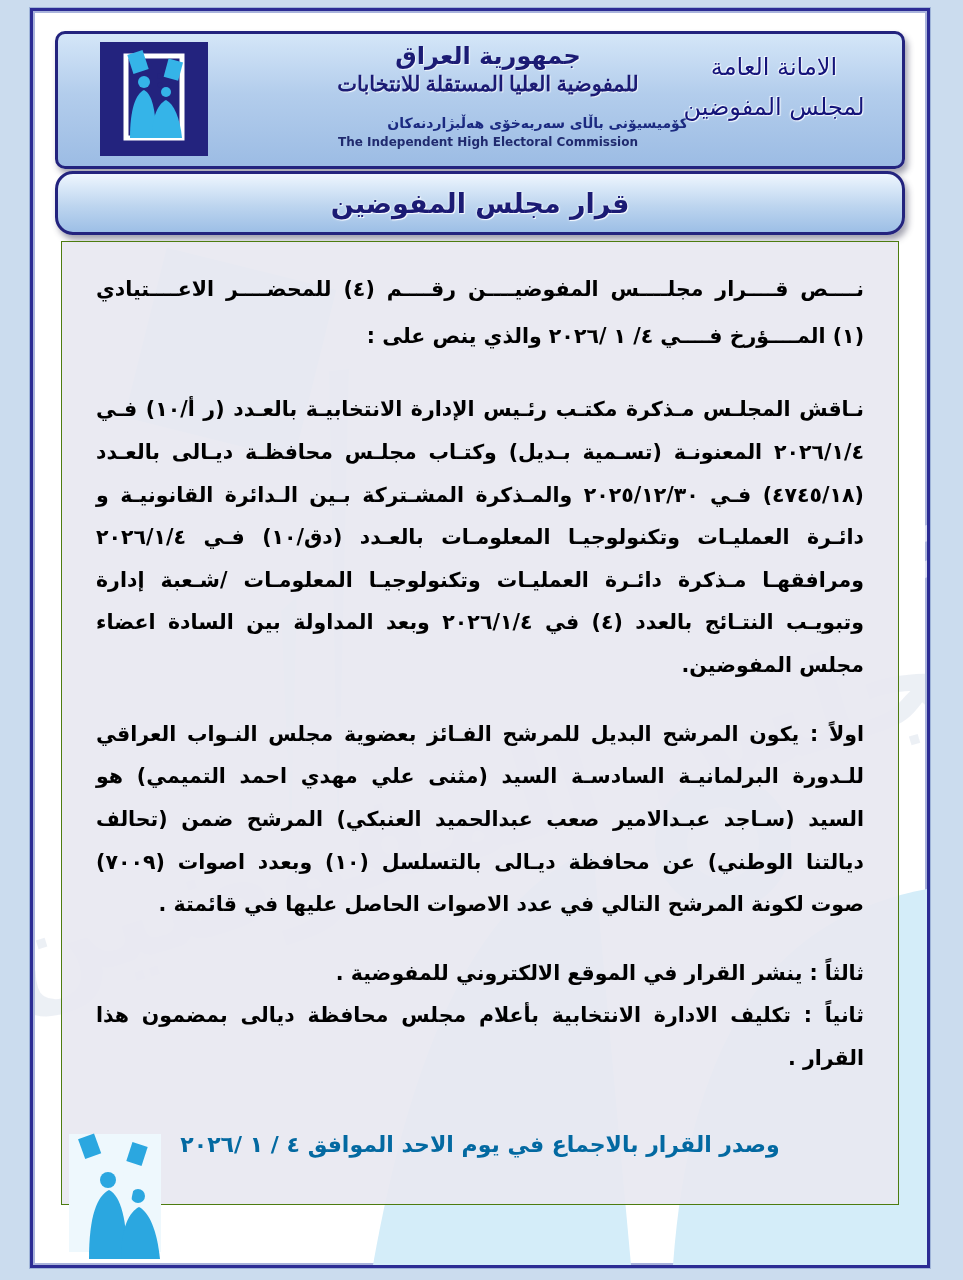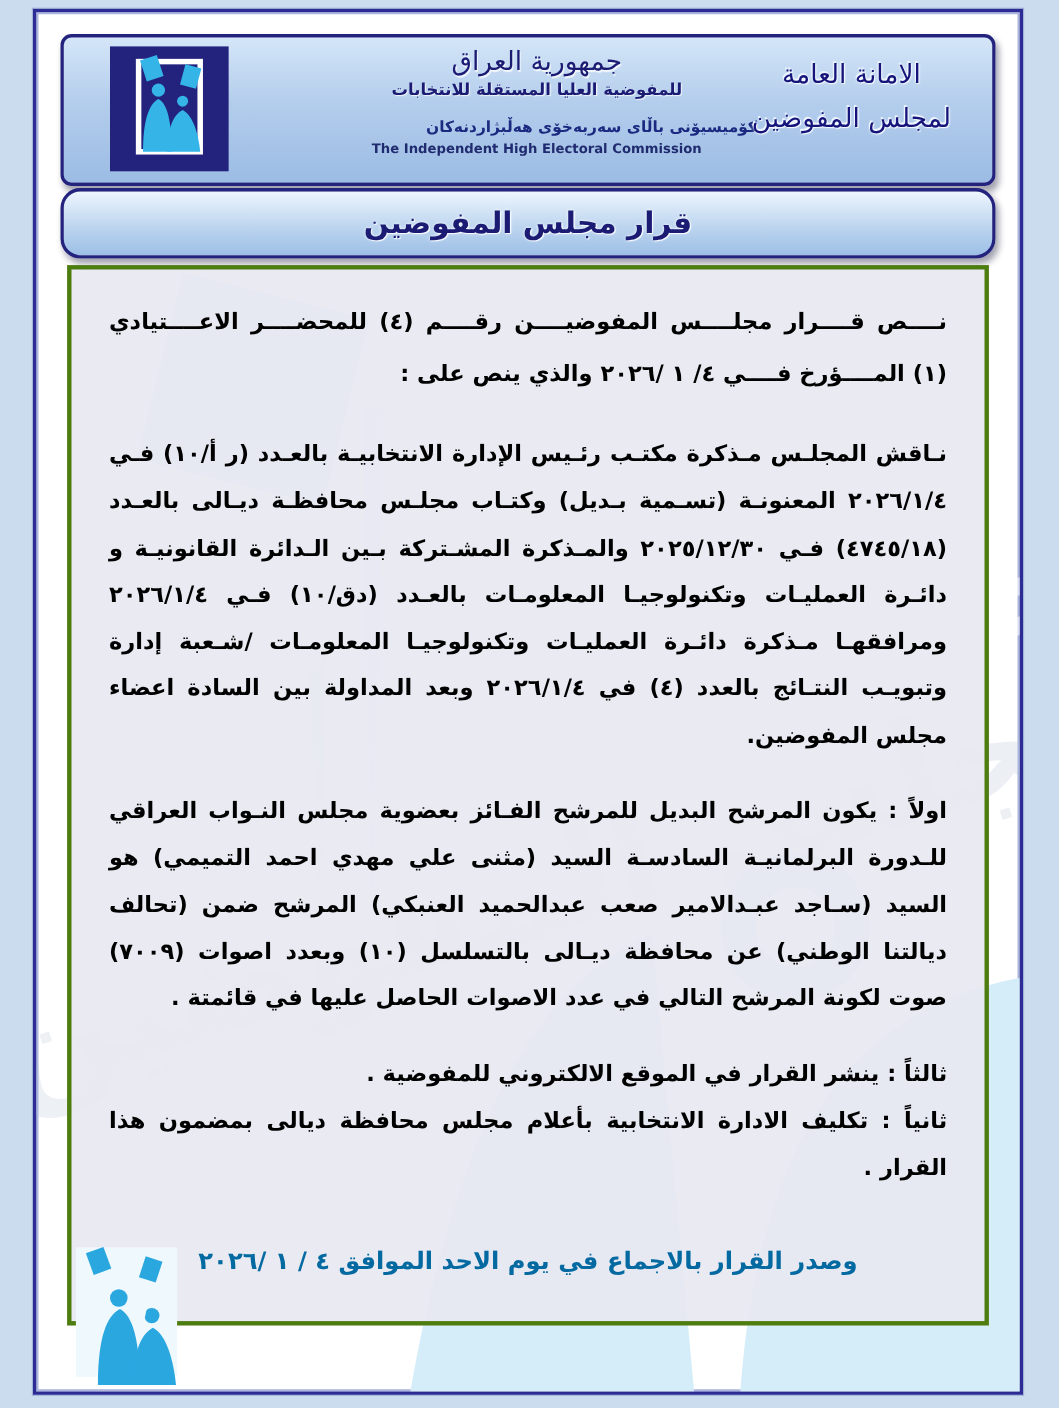--- a/index.html
+++ b/index.html
@@ -21,22 +21,22 @@
     position:absolute;left:22px;top:20px;width:844px;height:132px;z-index:2;
     border:3px solid #23237e;border-radius:10px;
     background:linear-gradient(180deg,#d4e6f8 0%,#b3cdec 45%,#9cbce4 100%);
     box-shadow:3px 5px 6px rgba(50,50,80,.45);
   }
   .banner-logo{position:absolute;left:42px;top:8px;width:108px;height:114px;}
   .banner-center{
     position:absolute;left:230px;top:4px;width:400px;height:124px;
     text-align:center;color:#1b1b74;
   }
-  .b-l1{font-size:24px;font-weight:normal;margin-top:4px;text-shadow:1px 1px 1px rgba(255,255,255,.8);}
-  .b-l2{font-size:15px;font-weight:bold;margin-top:2px;text-shadow:1px 1px 1px rgba(255,255,255,.8);}
+  .b-l1{font-size:24px;font-weight:bold;margin-top:4px;text-shadow:1px 1px 1px rgba(255,255,255,.8);}
+  .b-l2{font-size:21px;font-weight:bold;margin-top:2px;text-shadow:1px 1px 1px rgba(255,255,255,.8);font-family:Liberation Serif, serif;}
   .b-l3{font-size:14px;font-weight:bold;margin-top:18px;color:#1b2a80;text-align:right;}
   .b-l4{font-size:12px;font-weight:bold;margin-top:4px;color:#202a6e;}
   .banner-right{
     position:absolute;right:28px;top:20px;width:200px;text-align:center;
     color:#14147a;font-weight:normal;font-size:24px;line-height:1.1;
     text-shadow:0 0 3px #fff,1px 1px 0 #e8f2ff,-1px -1px 0 #e8f2ff;
   }
   .banner-right .line2{margin-top:14px;}
   
   .titlebar{
@@ -47,21 +47,21 @@
     display:flex;align-items:center;justify-content:center;
   }
   .titlebar-text{
     font-size:27px;font-weight:bold;color:#1b1b74;
     text-shadow:0 0 3px #fff,1px 1px 0 #eef6ff;
   }
   
   .panel{
     position:absolute;left:28px;top:230px;width:838px;height:964px;z-index:2;
     background:rgba(232,232,241,.92);
-    border:4px solid #4d7c0f;
+    border:1px solid #4d7c0f;
     box-sizing:border-box;
     padding:24px 34px 0 34px;
   }
   .para{
     direction:rtl;text-align:justify;color:#000;
     font-size:20.5px;font-weight:bold;line-height:2.08;
     margin:0 0 26px 0;position:relative;z-index:3;
   }
   .para.intro{line-height:2.3;margin-bottom:28px;}
   .decbox-wrap{direction:rtl;text-align:right;margin:2px -14px 20px 0;position:relative;z-index:3;}

